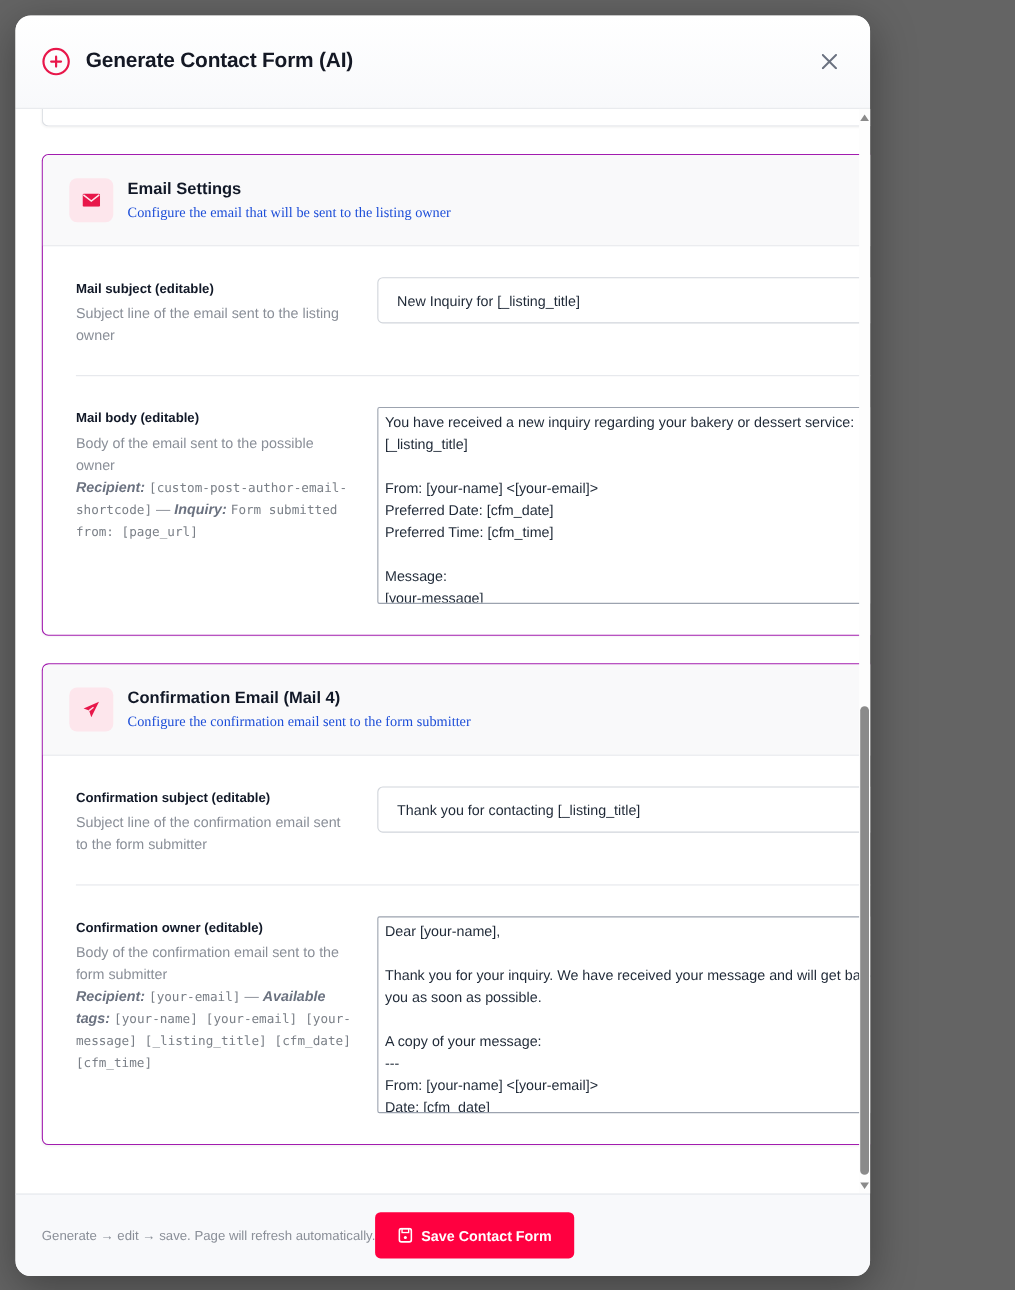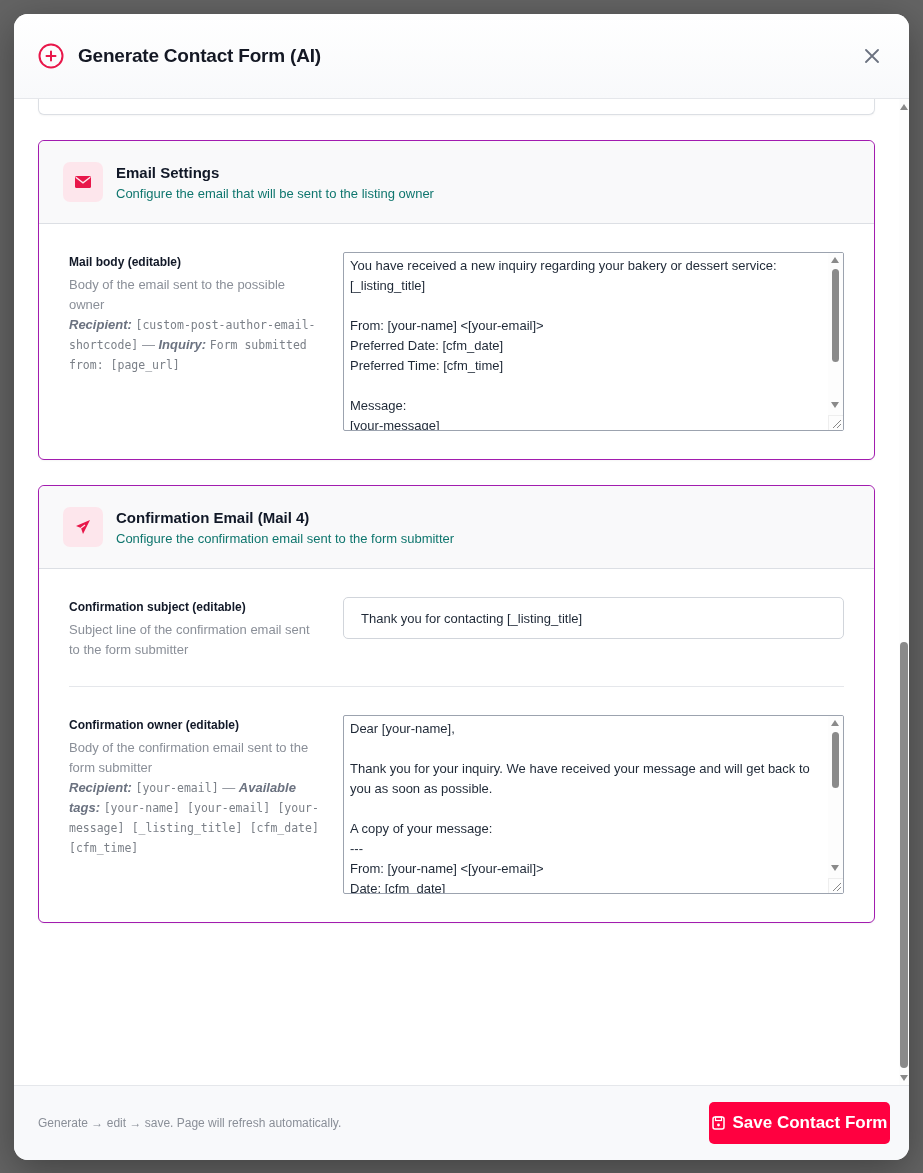--- a/index.html
+++ b/index.html
@@ -4,21 +4,21 @@
 <style>
   * { box-sizing: border-box; margin: 0; padding: 0; }
   html, body { width: 923px; height: 1173px; overflow: hidden; }
   body {
     background: #646464;
     font-family: "Liberation Sans", "DejaVu Sans", sans-serif;
     color: #111827;
     position: relative;
   }
   .modal {
-    position: absolute; left: 14px; top: 14px; width: 895px; height: 1146px;
+    position: absolute; left: 14px; top: 14px; width: 777px; height: 1146px;
     background: #ffffff; border-radius: 14px; overflow: hidden;
     box-shadow: 0 10px 40px rgba(0,0,0,0.35);
   }
   .modal-header {
     position: absolute; left: 0; top: 0; width: 100%; height: 85px;
     background: linear-gradient(#ffffff, #f8f9fb);
     border-bottom: 1px solid #e5e7eb;
     display: flex; align-items: center; padding-left: 24px;
   }
   .header-icon { width: 26px; height: 26px; display: flex; align-items: center; justify-content: center; }
@@ -45,21 +45,21 @@
     height: 83px; background: #f9f9fa; border-bottom: 1px solid #dcdfe4;
     display: flex; align-items: center; padding-left: 24px;
     border-radius: 6px 6px 0 0;
   }
   .card-icon {
     width: 40px; height: 40px; border-radius: 7px; background: #fde6ec;
     display: flex; align-items: center; justify-content: center;
   }
   .card-titles { margin-left: 13px; }
   .card-title { font-size: 15px; font-weight: 700; color: #111827; }
-  .card-subtitle { font-size: 13px; color: #0f766e; margin-top: 5px; }
+  .card-subtitle { font-size: 13px; color: #1d4ed8; margin-top: 5px; font-family: Liberation Serif, serif; }
   .card-body { padding: 0 30px; }
   .row { display: flex; padding: 28px 0 28px 0; }
   .row + .row { border-top: 1px solid #e5e7eb; }
   .row.first { padding-top: 28px; padding-bottom: 26px; }
   .row-label { width: 275px; padding-right: 20px; padding-top: 3px; }
   .label-title { font-size: 12px; font-weight: 700; color: #111827; }
   .label-desc { font-size: 13px; color: #8a8f98; line-height: 20px; margin-top: 6px; }
   .label-desc b { color: #6b7280; font-weight: 700; font-style: italic; }
   .mono { font-family: "DejaVu Sans Mono", "Liberation Mono", monospace; font-size: 11.5px; color: #7b8088; }
   .row-field { flex: 1; }
@@ -91,26 +91,26 @@
     background: linear-gradient(135deg, transparent 45%, #888 47%, #888 53%, transparent 55%, transparent 70%, #888 72%, #888 78%, transparent 80%); }
   .page-scrollbar { position: absolute; right: 0; top: 85px; width: 10px; height: 986px; background: #fdfdfd; }
   .ps-up { position: absolute; left: 1px; top: 5px; width: 0; height: 0;
     border-left: 4px solid transparent; border-right: 4px solid transparent; border-bottom: 6px solid #8a8a8a; }
   .ps-down { position: absolute; left: 1px; bottom: 4px; width: 0; height: 0;
     border-left: 4px solid transparent; border-right: 4px solid transparent; border-top: 6px solid #8a8a8a; }
   .ps-thumb { position: absolute; left: 1px; top: 543px; width: 8px; height: 426px; border-radius: 4px; background: #8a8a8a; }
   .modal-footer {
     position: absolute; left: 0; bottom: 0; width: 100%; height: 75px;
     background: #f8f9fb; border-top: 1px solid #e5e7eb;
-    display: flex; align-items: center; justify-content: space-between; padding: 0 19px 0 24px;
+    display: flex; align-items: center; justify-content: flex-start; padding: 0 19px 0 24px;
   }
   .footer-note { font-size: 12px; color: #8a8f98; }
   .save-btn {
     height: 42px; width: 181px; background: #ff0040; border: none; border-radius: 5px;
-    color: #fff; font-size: 17px; font-weight: 700; display: flex; align-items: center; justify-content: center;
+    color: #fff; font-size: 13px; font-weight: 700; display: flex; align-items: center; justify-content: center;
     gap: 8px; cursor: pointer; font-family: "Liberation Sans", sans-serif;
   }
 </style>
 </head>
 <body>
 
 <div class="modal">
 
   <div class="modal-header">
     <span class="header-icon">
@@ -139,20 +139,29 @@
                 <rect x="0" y="0" width="16" height="12" rx="1.5" fill="#e8174a"></rect>
                 <path d="M0.8 1.2L8 6.8l7.2-5.6" fill="none" stroke="#fde6ec" stroke-width="1.4"></path>
               </svg>
           </div>
           <div class="card-titles">
             <div class="card-title">Email Settings</div>
             <div class="card-subtitle">Configure the email that will be sent to the listing owner</div>
           </div>
         </div>
         <div class="card-body">
+          <div class="row first">
+            <div class="row-label">
+              <div class="label-title">Mail subject (editable)</div>
+              <div class="label-desc">Subject line of the email sent to the listing owner</div>
+            </div>
+            <div class="row-field">
+              <input class="text-input" type="text" value="New Inquiry for [_listing_title]" style="">
+            </div>
+          </div>
           <div class="row">
             <div class="row-label">
               <div class="label-title">Mail body (editable)</div>
               <div class="label-desc">
                 <span>Body of the email sent to the possible owner</span><br>
                 <b>Recipient:</b>
                 <span class="mono">[custom-post-author-email-shortcode]</span>
                 <span> — </span>
                 <b>Inquiry:</b>
                 <span class="mono">Form submitted from: [page_url]</span>

